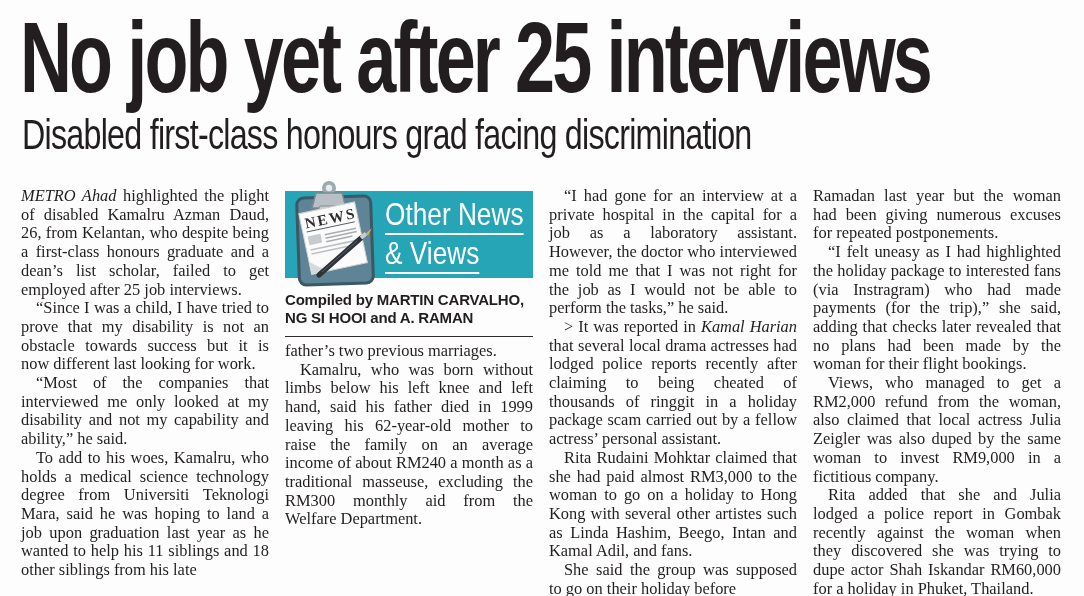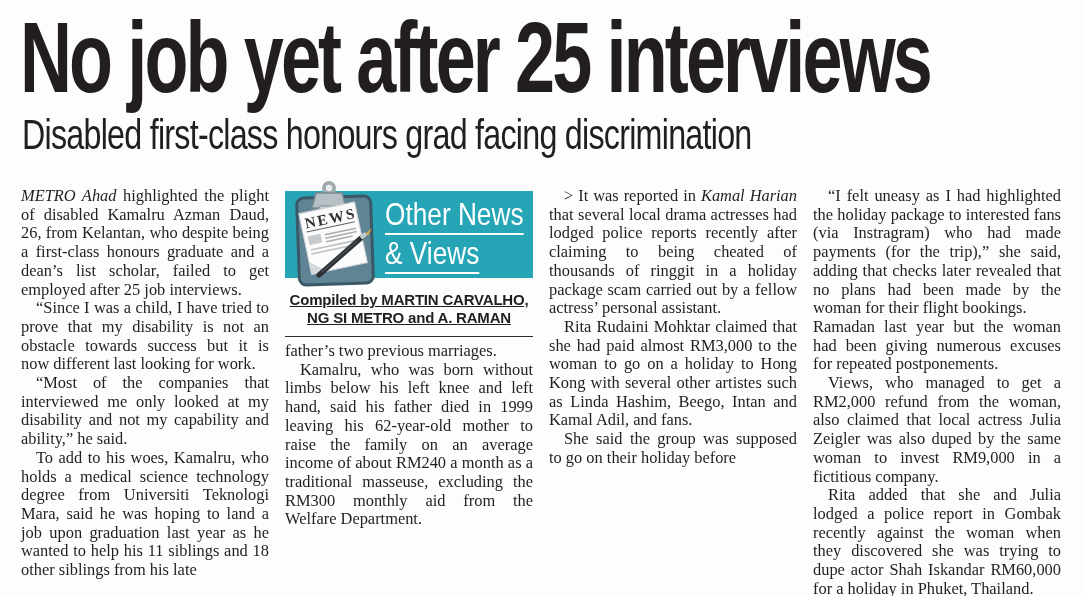--- a/index.html
+++ b/index.html
@@ -62,24 +62,24 @@
     color:#ffffff;font-size:32px;line-height:1.0;
     transform:scaleX(0.82);transform-origin:0 0;
     white-space:nowrap;
   }
   .badge-title-line{
     display:inline-block;
     border-bottom:2px solid #ffffff;
     padding-bottom:3px;margin-bottom:2px;
   }
   .byline{
-    margin-top:13px;text-align:center;
+    margin-top:13px;
     font-family:"Liberation Sans", sans-serif;
     font-weight:bold;font-size:15px;line-height:18px;
-    letter-spacing:-0.2px;color:var(--text);text-decoration:underline;
+    letter-spacing:-0.2px;color:var(--text);
   }
   .col-rule{
     border:none;border-top:1.5px solid var(--rule);
     margin:9px 0 0 0;
   }
   .col-text{margin-top:5px;}
 </style>
 </head>
 <body>
 
@@ -133,37 +133,38 @@
               <line x1="33" y1="92" x2="68" y2="61" stroke="#596166" stroke-width="1"></line>
             </g>
           </svg>
           <div class="badge-titles">
             <span class="badge-title-line">Other News</span><br>
             <span class="badge-title-line">&amp; Views</span>
           </div>
         </div>
         <div class="byline">
           <div>Compiled by MARTIN CARVALHO,</div>
-          <div>NG SI METRO and A. RAMAN</div>
+          <div>NG SI HOOI and A. RAMAN</div>
         </div>
         <hr class="col-rule">
       </div>
       <div class="col-text">
           <p class="para"><span>father’s two previous marriages.</span></p>
           <p class="para indent"><span>Kamalru, who was born without limbs below his left knee and left hand, said his father died in 1999 leaving his 62-year-old mother to raise the family on an average income of about RM240 a month as a traditional masseuse, excluding the RM300 monthly aid from the Welfare Department.</span></p>
         </div>
     </div>
 
     <div class="col col-text">
+        <p class="para indent"><span>“I had gone for an interview at a private hospital in the capital for a job as a laboratory assistant. However, the doctor who interviewed me told me that I was not right for the job as I would not be able to perform the tasks,” he said.</span></p>
         <p class="para indent"><span>&gt; It was reported in </span><i>Kamal Harian</i><span> that several local drama actresses had lodged police reports recently after claiming to being cheated of thousands of ringgit in a holiday package scam carried out by a fellow actress’ personal assistant.</span></p>
         <p class="para indent"><span>Rita Rudaini Mohktar claimed that she had paid almost RM3,000 to the woman to go on a holiday to Hong Kong with several other artistes such as Linda Hashim, Beego, Intan and Kamal Adil, and fans.</span></p>
         <p class="para indent"><span>She said the group was supposed to go on their holiday before</span></p>
       </div>
 
     <div class="col col-text">
+        <p class="para"><span>Ramadan last year but the woman had been giving numerous excuses for repeated postponements.</span></p>
         <p class="para indent"><span>“I felt uneasy as I had highlighted the holiday package to interested fans (via Instragram) who had made payments (for the trip),” she said, adding that checks later revealed that no plans had been made by the woman for their flight bookings.</span></p>
-        <p class="para"><span>Ramadan last year but the woman had been giving numerous excuses for repeated postponements.</span></p>
         <p class="para indent"><span>Views, who managed to get a RM2,000 refund from the woman, also claimed that local actress Julia Zeigler was also duped by the same woman to invest RM9,000 in a fictitious company.</span></p>
         <p class="para indent"><span>Rita added that she and Julia lodged a police report in Gombak recently against the woman when they discovered she was trying to dupe actor Shah Iskandar RM60,000 for a holiday in Phuket, Thailand.</span></p>
       </div>
 
   </div>
 </div>
 
 </body></html>

